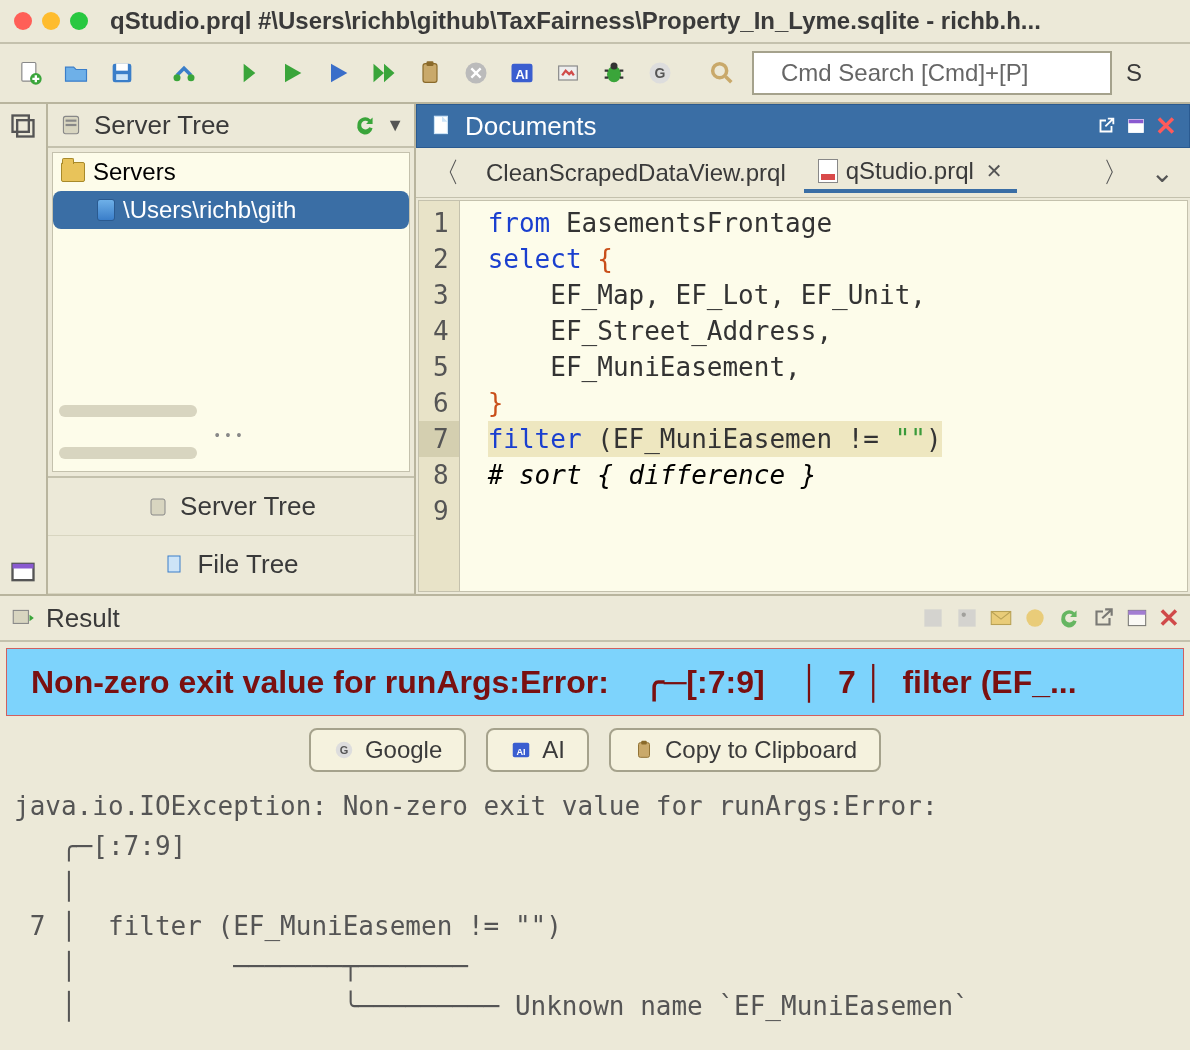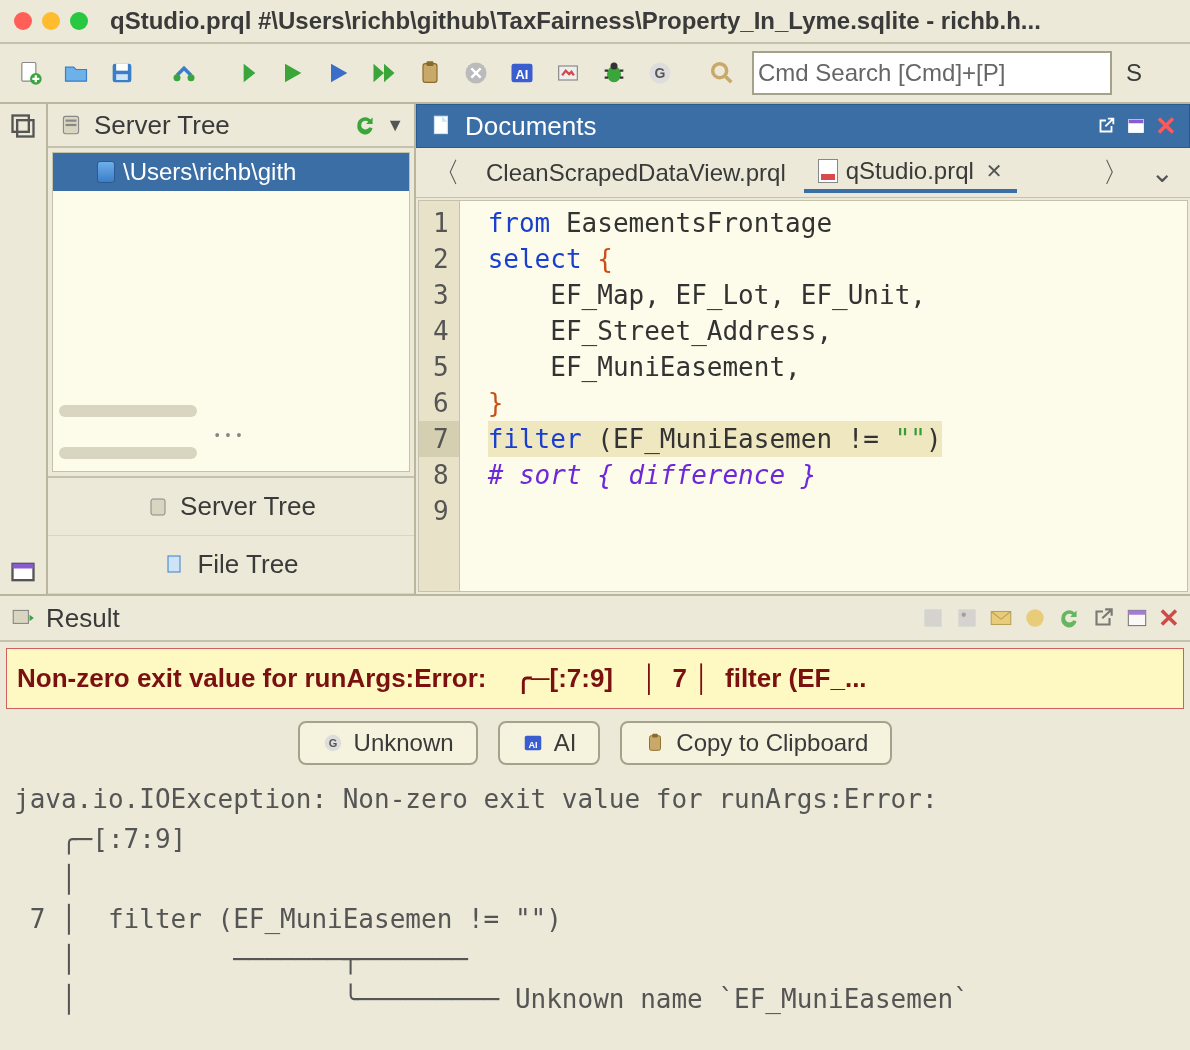--- a/index.html
+++ b/index.html
@@ -52,21 +52,21 @@
   }
   .tbtn svg { width: 28px; height: 28px; }
   .tb-sep { width: 10px; }
   .search-box {
     height: 44px;
     width: 360px;
     border: 2px solid #a5a28c;
     background: #fff;
     font-size: 24px;
     color: #666;
-    padding: 0 4px;
+    padding: 0 27px;
     display:flex; align-items:center;
     margin-left: 4px;
   }
   .toolbar-tail { font-size:24px; color:#3a3a3a; padding-left:8px; font-weight:500;}
 
   
   .main-split {
     display:flex;
     height: 490px;
   }
@@ -94,21 +94,21 @@
     border-bottom: 2px solid #c4c1ad;
   }
   .panel-header .hicon { width:26px; height:26px; }
   .panel-header .actions { margin-left:auto; display:flex; gap:8px; align-items:center;}
 
   .tree-body {
     flex:1; background:#fdfcea; border:1px solid #c4c1ad; margin:4px;
     display:flex; flex-direction:column; position:relative;
   }
   .tree-row { display:flex; align-items:center; height:38px; padding-left:8px; font-size:24px; gap:8px; }
-  .tree-row.selected { background:#3a6ea5; color:#fff; }
+  .tree-row.selected { background:#3a6ea5; color:#fff;border-radius:8px; }
   .folder-icon { width:24px; height:20px; background:#e8c35a; border:1px solid #a88a2a; border-radius:2px; position:relative; }
   .folder-icon::before { content:""; position:absolute; top:-5px; left:0; width:10px; height:5px; background:#e8c35a; border:1px solid #a88a2a; border-bottom:none; border-radius:2px 2px 0 0;}
   .db-icon { width:18px; height:22px; background:linear-gradient(#6eb0e8,#3a7ec9); border-radius:3px; border:1px solid #2a5a90;}
   .tree-scrolls { margin-top:auto; padding:6px; }
   .scroll-ph { height:12px; background:#d8d5c0; border-radius:6px; margin-bottom:6px; }
   .scroll-ph.short { width:40%; }
   .dots { text-align:center; color:#888; letter-spacing:6px; padding:4px 0;}
 
   .side-tabs {
     border-top: 2px solid #c4c1ad;
@@ -148,35 +148,35 @@
   .editor {
     flex:1; display:flex; background:#fdfcea; border:1px solid #c4c1ad; margin:2px;
     font-family: "SF Mono", Menlo, Consolas, monospace; font-size:26px;
   }
   .gutter {
     background:#e8e3c8; color:#555; text-align:right; padding: 4px 10px 4px 14px;
     border-right:1px solid #c4c1ad; line-height:36px;
   }
   .gutter .hl { background:#d4cfb0; display:block; margin:0 -10px 0 -14px; padding:0 10px 0 14px;}
   .code { padding:4px 28px; line-height:36px; color:#333; white-space:pre; }
-  .kw { color:#1a3fcf; } .ident{color:#333;} .br{color:#c94f1a;} .cm{color:#6d28d9; font-style:italic;text-align:center;} .str{color:#3a9a3a;}
+  .kw { color:#1a3fcf; } .ident{color:#333;} .br{color:#c94f1a;} .cm{color:#000000; font-style:italic;text-align:center;} .str{color:#3a9a3a;}
   .code .hl-line { background:#eee7c0; display:inline-block; width:100%; }
 
   
   .result-panel { border-top:2px solid #b9b59e; }
   .result-header {
     height:46px; display:flex; align-items:center; padding:4px 10px; gap:10px;
     font-size:26px; color:#3a3a3a; border-bottom:2px solid #c4c1ad;
   }
   .result-header .wicons { margin-left:auto; display:flex; gap:8px; align-items:center; }
   .ricon { width:26px; height:26px; opacity:.75; }
 
   .err-banner {
-    background:#fef9c3; color:#7a1010; font-weight:700;
-    font-size:26px; padding:14px 10px; border:1px solid #d06060; margin:6px;
+    background:#7dd3fc; color:#7a1010; font-weight:700;
+    font-size:32px; padding:14px 24px; border:1px solid #d06060; margin:6px;
     white-space:pre;
   }
 
   .result-btns { display:flex; gap:20px; justify-content:center; padding:6px 0 10px; }
   .rbtn {
     height:44px; padding:0 22px; border:2px solid #a5a28c; background:#f5f2de;
     border-radius:8px; font-size:24px; color:#3a3a3a;
     display:flex; align-items:center; gap:10px;
   }
 
@@ -321,20 +321,24 @@
         </svg>
       <span>Server Tree</span>
       <div class="actions">
         <svg class="hicon" viewBox="0 0 24 24">
             <path d="M5 12a7 7 0 0 1 12-5l2-2v6h-6l2-2a4 4 0 1 0 1 5l3 1a7 7 0 0 1-14-3z" fill="#3aa53a"></path>
           </svg>
         <span style="color:#555;font-size:18px;">▼</span>
       </div>
     </div>
     <div class="tree-body">
+      <div class="tree-row">
+        <span class="folder-icon"></span>
+        <span>Servers</span>
+      </div>
       <div class="tree-row selected" style="padding-left:44px;">
         <span class="db-icon"></span>
         <span>\Users\richb\gith</span>
       </div>
       <div class="tree-scrolls">
         <div class="scroll-ph short"></div>
         <div class="dots">•••</div>
         <div class="scroll-ph short"></div>
       </div>
     </div>
@@ -448,21 +452,21 @@
   </div>
 
   <div class="err-banner">Non-zero exit value for runArgs:Error:    ╭─[:7:9]    │  7 │  filter (EF_...</div>
 
   <div class="result-btns">
     <button class="rbtn">
       <svg width="22" height="22" viewBox="0 0 24 24">
           <circle cx="12" cy="12" r="9" fill="#ddd"></circle>
           <text x="12" y="16" text-anchor="middle" fill="#555" font-size="12" font-weight="bold">G</text>
         </svg>
-      <span>Unknown</span>
+      <span>Google</span>
     </button>
     <button class="rbtn">
       <svg width="22" height="22" viewBox="0 0 24 24">
           <rect x="3" y="4" width="18" height="16" rx="2" fill="#3a5ed0"></rect>
           <text x="12" y="17" text-anchor="middle" fill="#fff" font-size="10" font-weight="bold">AI</text>
         </svg>
       <span>AI</span>
     </button>
     <button class="rbtn">
       <svg width="22" height="22" viewBox="0 0 24 24">

